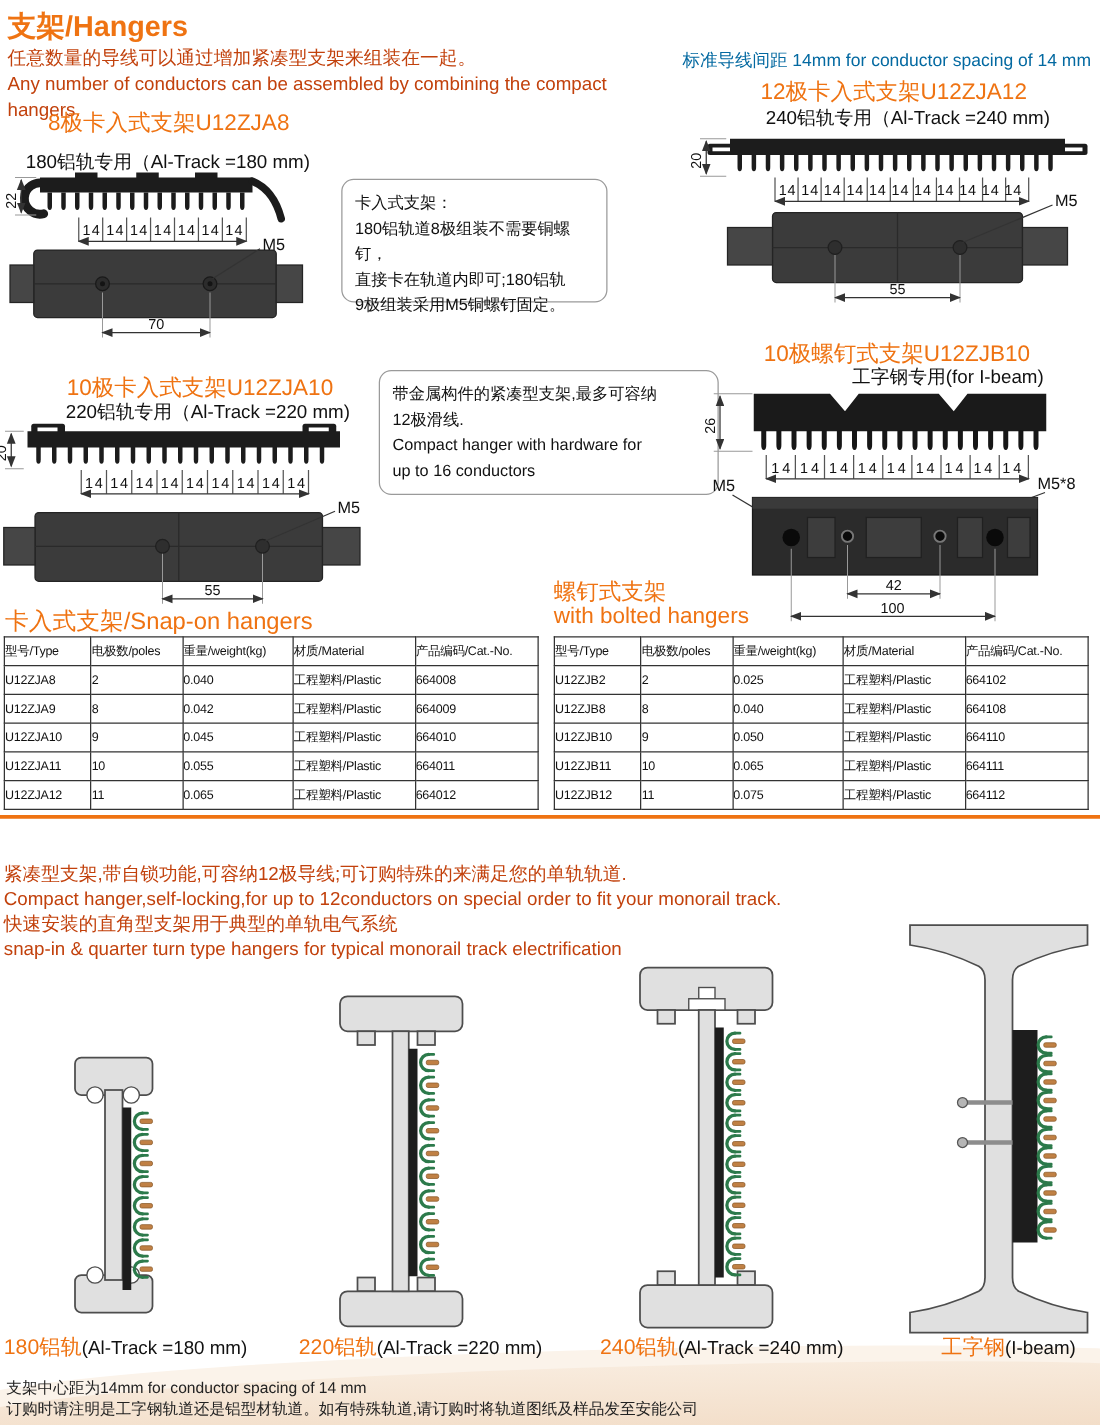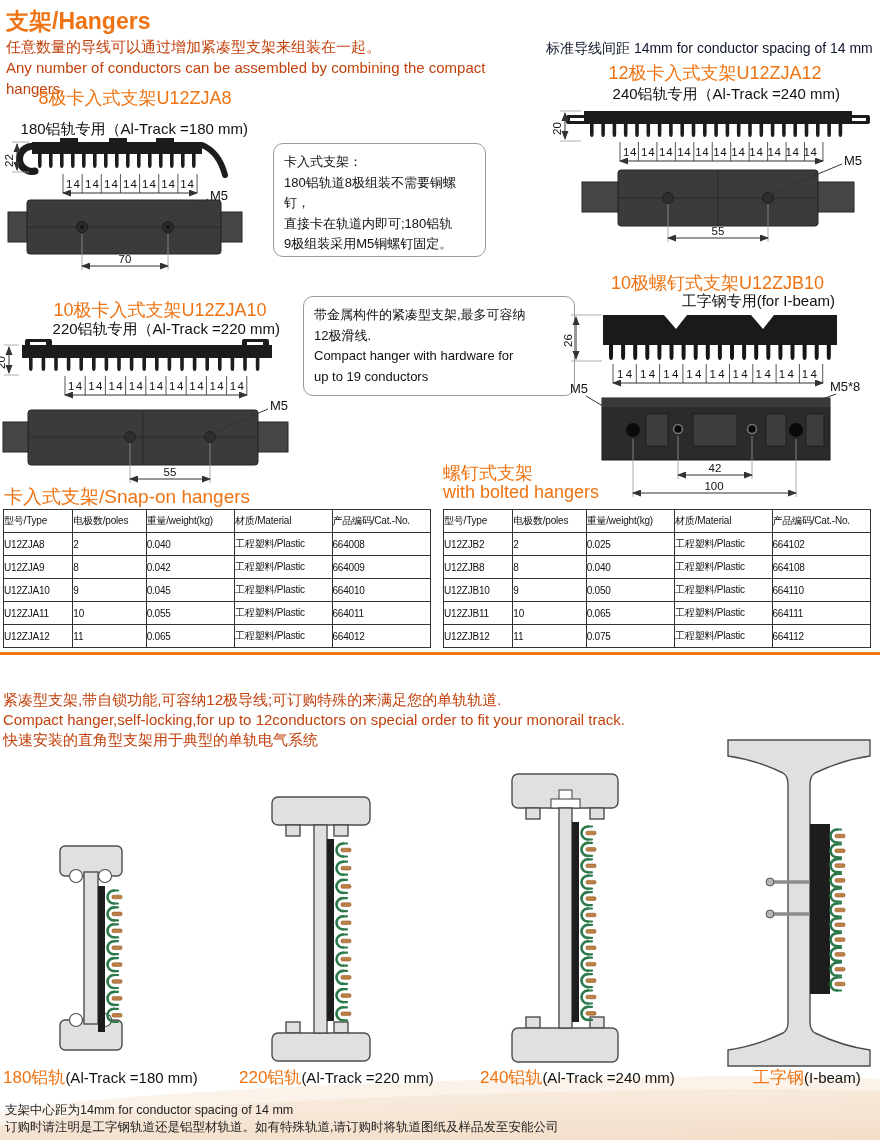--- a/index.html
+++ b/index.html
@@ -70,21 +70,21 @@
 
   <div id="wave2"></div>
   <div id="wave1"></div>
 
   <div class="abs h1 oh" style="left:6px;top:6px">支架/Hangers</div>
   <div class="abs body15" style="left:6px;top:36px">
       <div>任意数量的导线可以通过增加紧凑型支架来组装在一起。</div>
       <div>Any number of conductors can be assembled by combining the compact</div>
       <div>hangers.</div>
     </div>
-  <div class="abs" style="left:546px;top:40px;font-size:14px;color:#0f172a;white-space:nowrap">标准导线间距 14mm for conductor spacing of 14 mm</div>
+  <div class="abs" style="left:546px;top:40px;font-size:14px;color:#0369a1;white-space:nowrap">标准导线间距 14mm for conductor spacing of 14 mm</div>
 
   <div class="abs dtitle oh" style="left:30px;top:86px;width:210px">8极卡入式支架U12ZJA8</div>
   <div class="abs dsub" style="left:18px;top:120px;width:230px">180铝轨专用（Al-Track =180 mm)</div>
   <svg class="tdraw" style="left:5px;top:138px" width="252" height="148" viewBox="0 0 252 148">
     <path d="M31,9 a12.5,12.5 0 1 0 -1,24" fill="none" stroke="#1c1c1c" stroke-width="7" stroke-linecap="round"></path>
     <rect x="27" y="4" width="170" height="12" fill="#1c1c1c"></rect>
     <rect x="55" y="0" width="18" height="6" fill="#1c1c1c"></rect>
       <rect x="104" y="0" width="18" height="6" fill="#1c1c1c"></rect>
       <rect x="151" y="0" width="18" height="6" fill="#1c1c1c"></rect>
     <g>
@@ -128,21 +128,21 @@
       <circle cx="77" cy="89" r="2" fill="#141414"></circle>
     <circle cx="163" cy="89" r="5.5" fill="#2c2c2c" stroke="#1a1a1a"></circle>
       <circle cx="163" cy="89" r="2" fill="#141414"></circle>
     <line class="ldr" x1="165" y1="85" x2="203" y2="61"></line>
     <text class="lbl" x="205" y="62">M5</text>
     <path class="ext" d="M77,96 V132 M163,96 V132"></path>
     <line x1="77" y1="128" x2="163" y2="128" stroke="#333" stroke-width="1" marker-start="url(#arS)" marker-end="url(#ar)"></line>
     <text class="dt" x="120" y="125" text-anchor="middle">70</text>
   </svg>
 
-  <div class="infobox" style="left:273px;top:143px;width:213px;height:114px">
+  <div class="infobox" style="left:273px;top:143px;width:213px;height:99px">
       <div>卡入式支架：</div>
       <div>180铝轨道8极组装不需要铜螺钉，</div>
       <div>直接卡在轨道内即可;180铝轨</div>
       <div>9极组装采用M5铜螺钉固定。</div>
     </div>
 
   <div class="abs dtitle oh" style="left:590px;top:61px;width:250px">12极卡入式支架U12ZJA12</div>
   <div class="abs dsub" style="left:590px;top:85px;width:250px">240铝轨专用（Al-Track =240 mm)</div>
   <svg class="tdraw" style="left:556px;top:90px" width="324" height="158" viewBox="0 0 324 158">
     <rect x="10" y="25" width="23" height="9" rx="2" fill="#1c1c1c"></rect>
@@ -265,21 +265,21 @@
     <text class="lbl" x="268" y="74">M5</text>
     <path class="ext" d="M128,107 V147 M208,107 V147"></path>
     <line x1="128" y1="143" x2="208" y2="143" stroke="#333" stroke-width="1" marker-start="url(#arS)" marker-end="url(#ar)"></line>
     <text class="dt" x="168" y="140" text-anchor="middle">55</text>
   </svg>
 
   <div class="infobox" style="left:303px;top:296px;width:272px;height:100px">
       <div>带金属构件的紧凑型支架,最多可容纳</div>
       <div>12极滑线.</div>
       <div>Compact hanger with hardware for</div>
-      <div>up to 19 conductors</div>
+      <div>up to 16 conductors</div>
     </div>
 
   <div class="abs dtitle oh" style="left:600px;top:271px;width:235px">10极螺钉式支架U12ZJB10</div>
   <div class="abs dsub" style="left:600px;top:292px;width:235px">工字钢专用(for I-beam)</div>
   <svg class="tdraw" style="left:556px;top:298px" width="324" height="210" viewBox="0 0 324 210">
     <path d="M47,17 H108 L120,31 L131,17 H195 L207,31 L218,17 H281 V47 H47 Z" fill="#1a1a1a"></path>
     <g>
         <use href="#toothd" x="53" y="46"></use>
         <use href="#toothd" x="65.1" y="46"></use>
         <use href="#toothd" x="77.2" y="46"></use>
@@ -455,20 +455,21 @@
         </tr>
       </tbody>
     </table>
 
   <div id="hr-orange"></div>
 
   <div class="abs body15" style="left:3px;top:690px;line-height:20px">
       <div>紧凑型支架,带自锁功能,可容纳12极导线;可订购特殊的来满足您的单轨轨道.</div>
       <div>Compact hanger,self-locking,for up to 12conductors on special order to fit your monorail track.</div>
       <div>快速安装的直角型支架用于典型的单轨电气系统</div>
+      <div>snap-in &amp; quarter turn type hangers for typical monorail track electrification</div>
     </div>
 
   <svg class="tdraw" style="left:58px;top:844px" width="84" height="222" viewBox="0 0 84 222">
     <rect class="prof" x="2" y="2" width="62" height="30" rx="5"></rect>
     <circle class="profw" cx="18" cy="32" r="6.5"></circle>
       <circle class="profw" cx="47" cy="32" r="6.5"></circle>
     <rect class="prof" x="2" y="176" width="62" height="30" rx="5"></rect>
     <circle class="profw" cx="18" cy="176" r="6.5"></circle>
       <circle class="profw" cx="47" cy="176" r="6.5"></circle>
     <rect class="prof" x="26" y="28" width="14" height="152"></rect>

